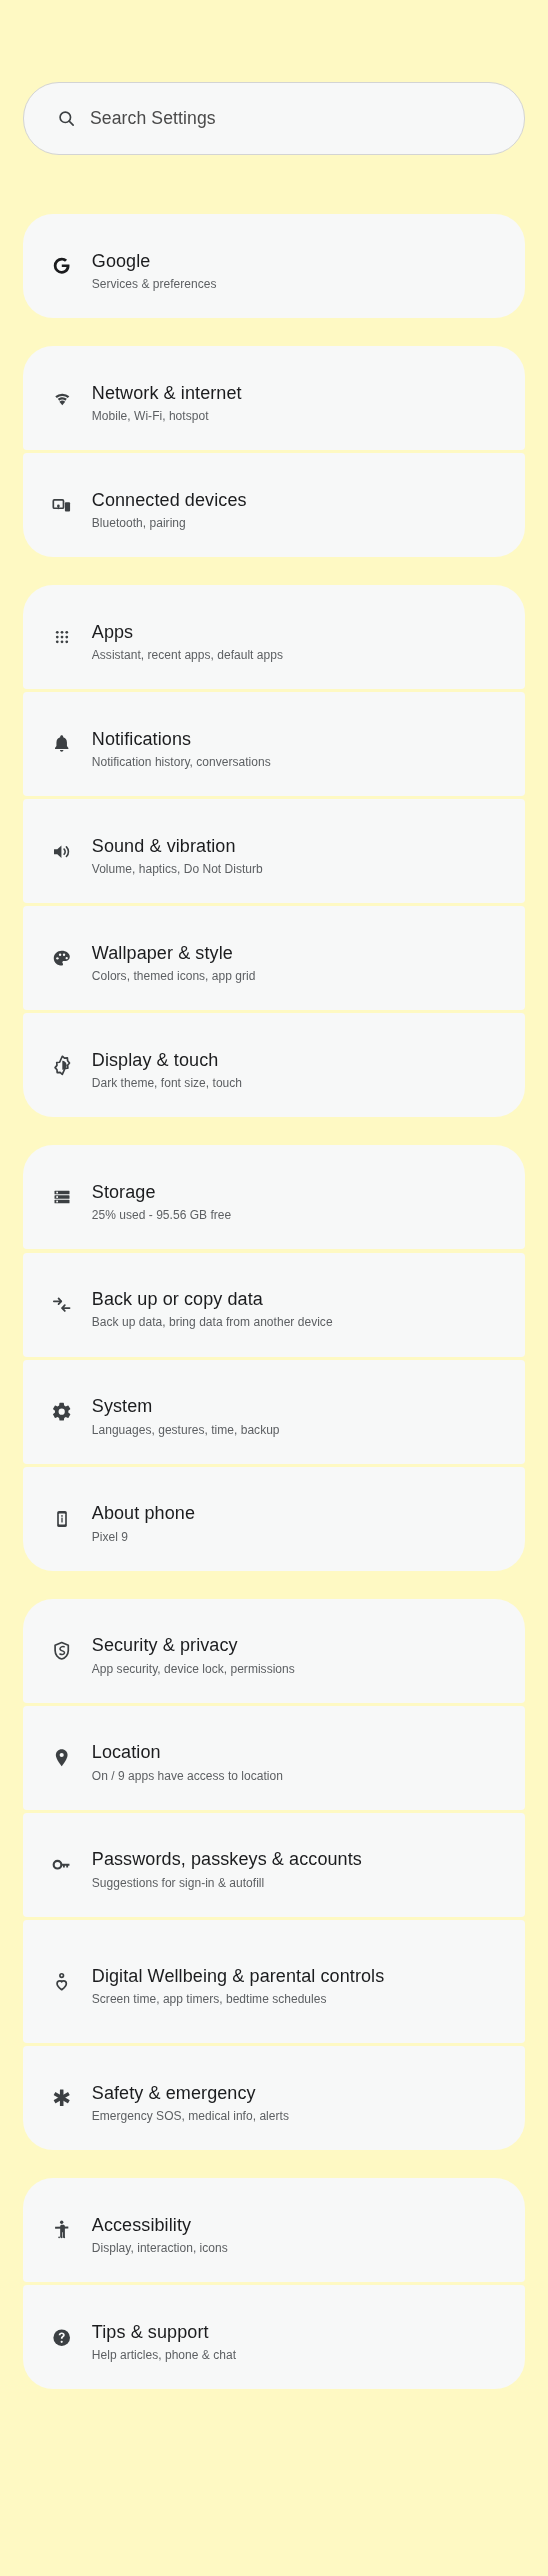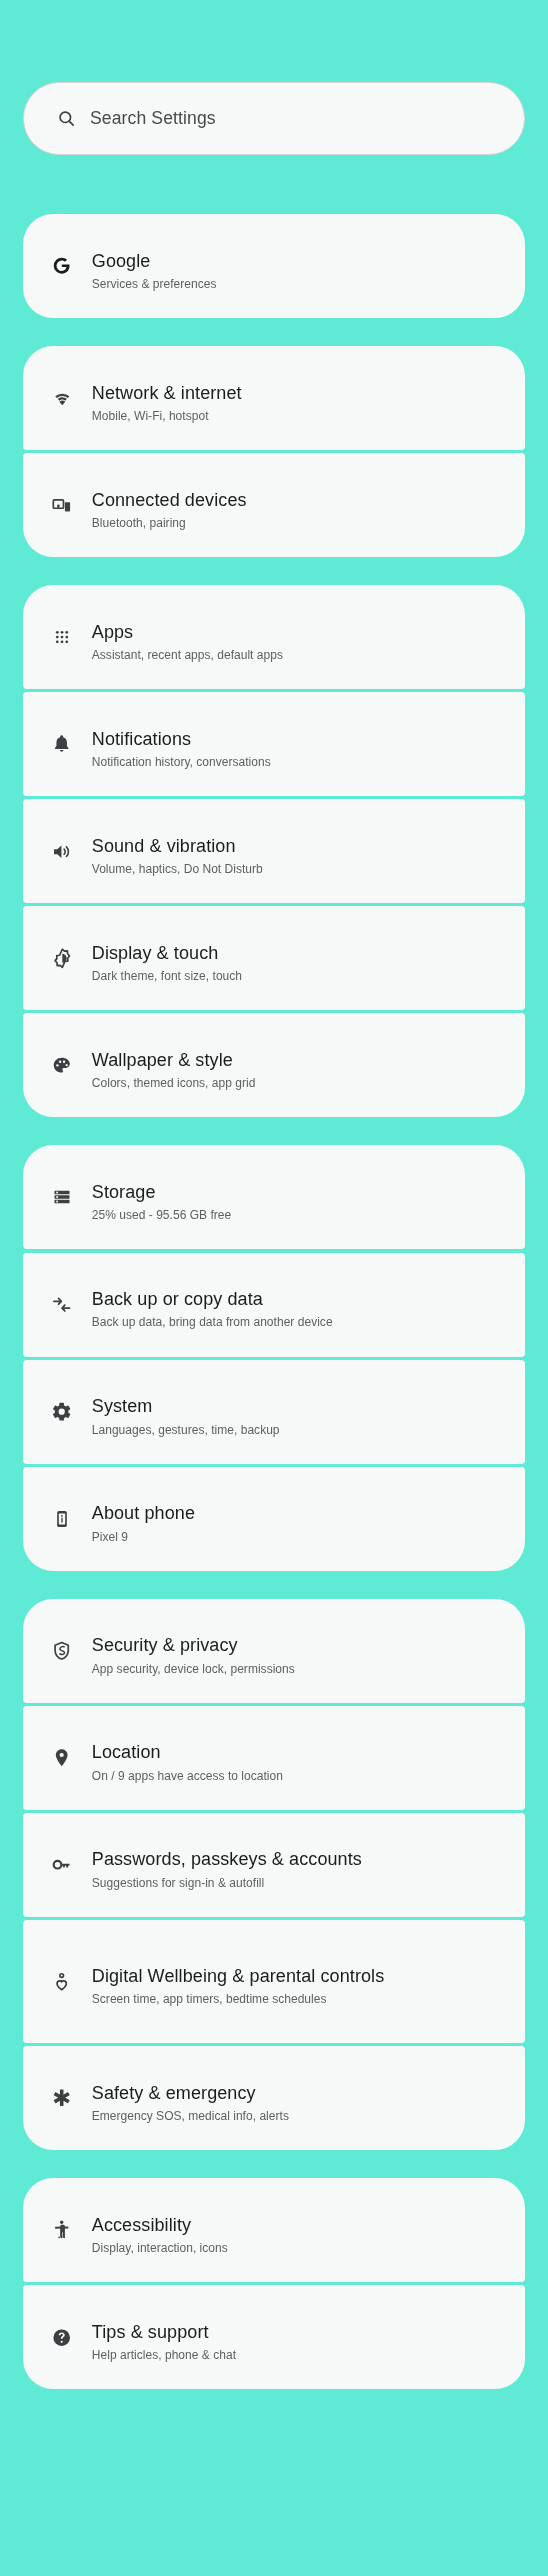--- a/index.html
+++ b/index.html
@@ -8,21 +8,21 @@
     height: 2576px;
     background: #ebebeb;
     font-family: "Liberation Sans", sans-serif;
     -webkit-font-smoothing: antialiased;
   }
   #screen {
     width: 548px;
     height: 2576px;
     position: relative;
     overflow: hidden;
-    background: #5eead4;
+    background: #fef9c3;
   }
 
   
   .search-wrap {
     position: absolute;
     left: 23px;
     top: 82px;
     width: 502px;
     height: 73px;
   }
@@ -214,45 +214,45 @@
               <path fill="none" stroke="#3c4043" stroke-width="1.8" stroke-linecap="round" d="M17.3 6.6a7.6 7.6 0 0 1 0 10.8"></path>
             </svg>
           </div>
           <div class="card-text">
             <div class="card-title">Sound &amp; vibration</div>
             <div class="card-sub">Volume, haptics, Do Not Disturb</div>
           </div>
         </div>
         <div class="card">
           <div class="card-icon">
-            <svg viewBox="0 0 24 24" width="22.6" height="22.6">
-              <path fill="none" stroke="#3c4043" stroke-width="1.8" stroke-linejoin="round" d="M12 2.4l2.35 2.0 3.06-.25.25 3.06 2.0 2.35-2.0 2.35.25 3.06-3.06.25L12 21.6l-2.35-2.0-3.06.25-.25-3.06-2.0-2.35 2.0-2.35-.25-3.06 3.06-.25z"></path>
-              <path fill="#3c4043" d="M12 7.3a4.7 4.7 0 0 1 0 9.4V7.3z"></path>
-            </svg>
-          </div>
-          <div class="card-text">
-            <div class="card-title">Display &amp; touch</div>
-            <div class="card-sub">Dark theme, font size, touch</div>
-          </div>
-        </div>
-        <div class="card">
-          <div class="card-icon">
             <svg viewBox="0 0 24 24" width="21.4" height="21.4">
               <path fill="#3c4043" d="M12 3.1c-4.9 0-8.9 3.7-8.9 8.3 0 4.6 4 8.3 8.9 8.3.85 0 1.55-.68 1.55-1.5 0-.4-.16-.74-.42-1-.25-.27-.4-.62-.4-1 0-.83.7-1.5 1.55-1.5h1.83c2.75 0 4.99-2.14 4.99-4.77 0-3.76-3.96-6.83-9.1-6.83z"></path>
               <g fill="#f7f8f8">
                 <circle cx="7.2" cy="11.6" r="1.35"></circle>
                 <circle cx="10.2" cy="7.6" r="1.35"></circle>
                 <circle cx="14.6" cy="7.6" r="1.35"></circle>
                 <circle cx="17.6" cy="11.4" r="1.3"></circle>
               </g>
             </svg>
           </div>
           <div class="card-text">
             <div class="card-title">Wallpaper &amp; style</div>
             <div class="card-sub">Colors, themed icons, app grid</div>
+          </div>
+        </div>
+        <div class="card">
+          <div class="card-icon">
+            <svg viewBox="0 0 24 24" width="22.6" height="22.6">
+              <path fill="none" stroke="#3c4043" stroke-width="1.8" stroke-linejoin="round" d="M12 2.4l2.35 2.0 3.06-.25.25 3.06 2.0 2.35-2.0 2.35.25 3.06-3.06.25L12 21.6l-2.35-2.0-3.06.25-.25-3.06-2.0-2.35 2.0-2.35-.25-3.06 3.06-.25z"></path>
+              <path fill="#3c4043" d="M12 7.3a4.7 4.7 0 0 1 0 9.4V7.3z"></path>
+            </svg>
+          </div>
+          <div class="card-text">
+            <div class="card-title">Display &amp; touch</div>
+            <div class="card-sub">Dark theme, font size, touch</div>
           </div>
         </div>
       </div>
       <div class="group">
         <div class="card">
           <div class="card-icon">
             <svg viewBox="0 0 24 24" width="20" height="20">
               <g fill="#3c4043">
                 <rect x="3.0" y="4.6" width="18" height="4.1" rx="0.7"></rect>
                 <rect x="3.0" y="10.0" width="18" height="4.1" rx="0.7"></rect>

